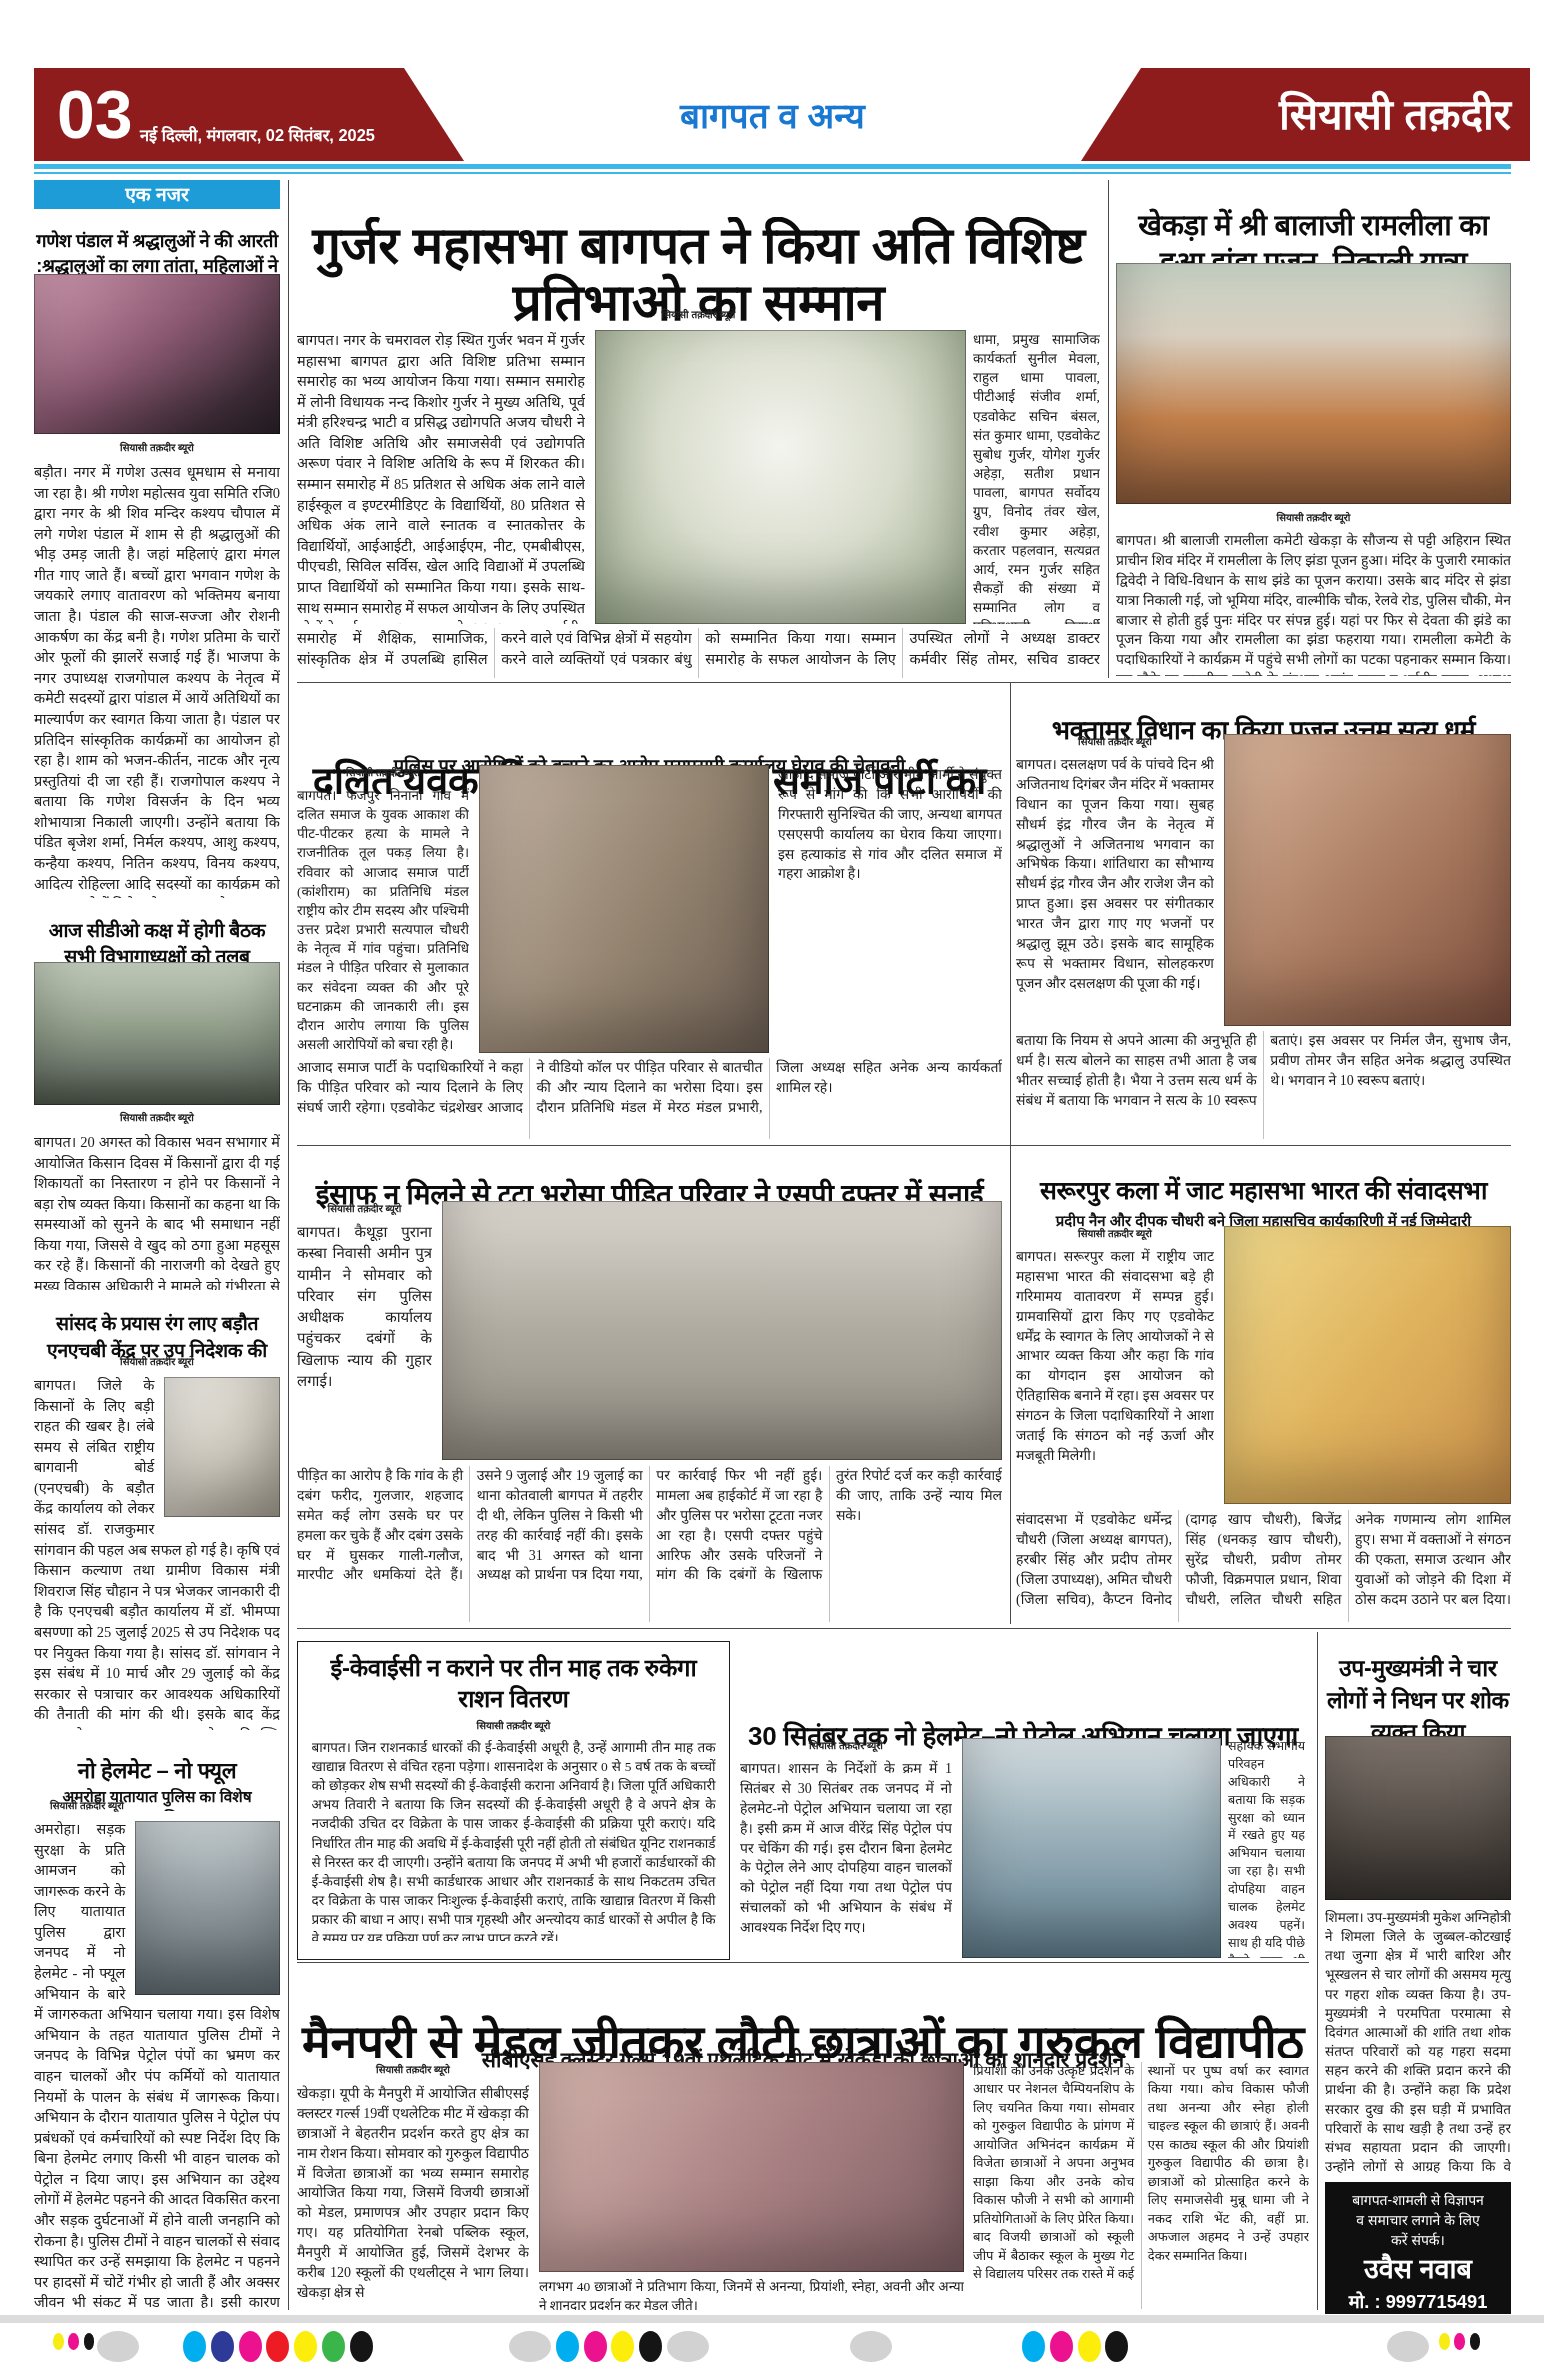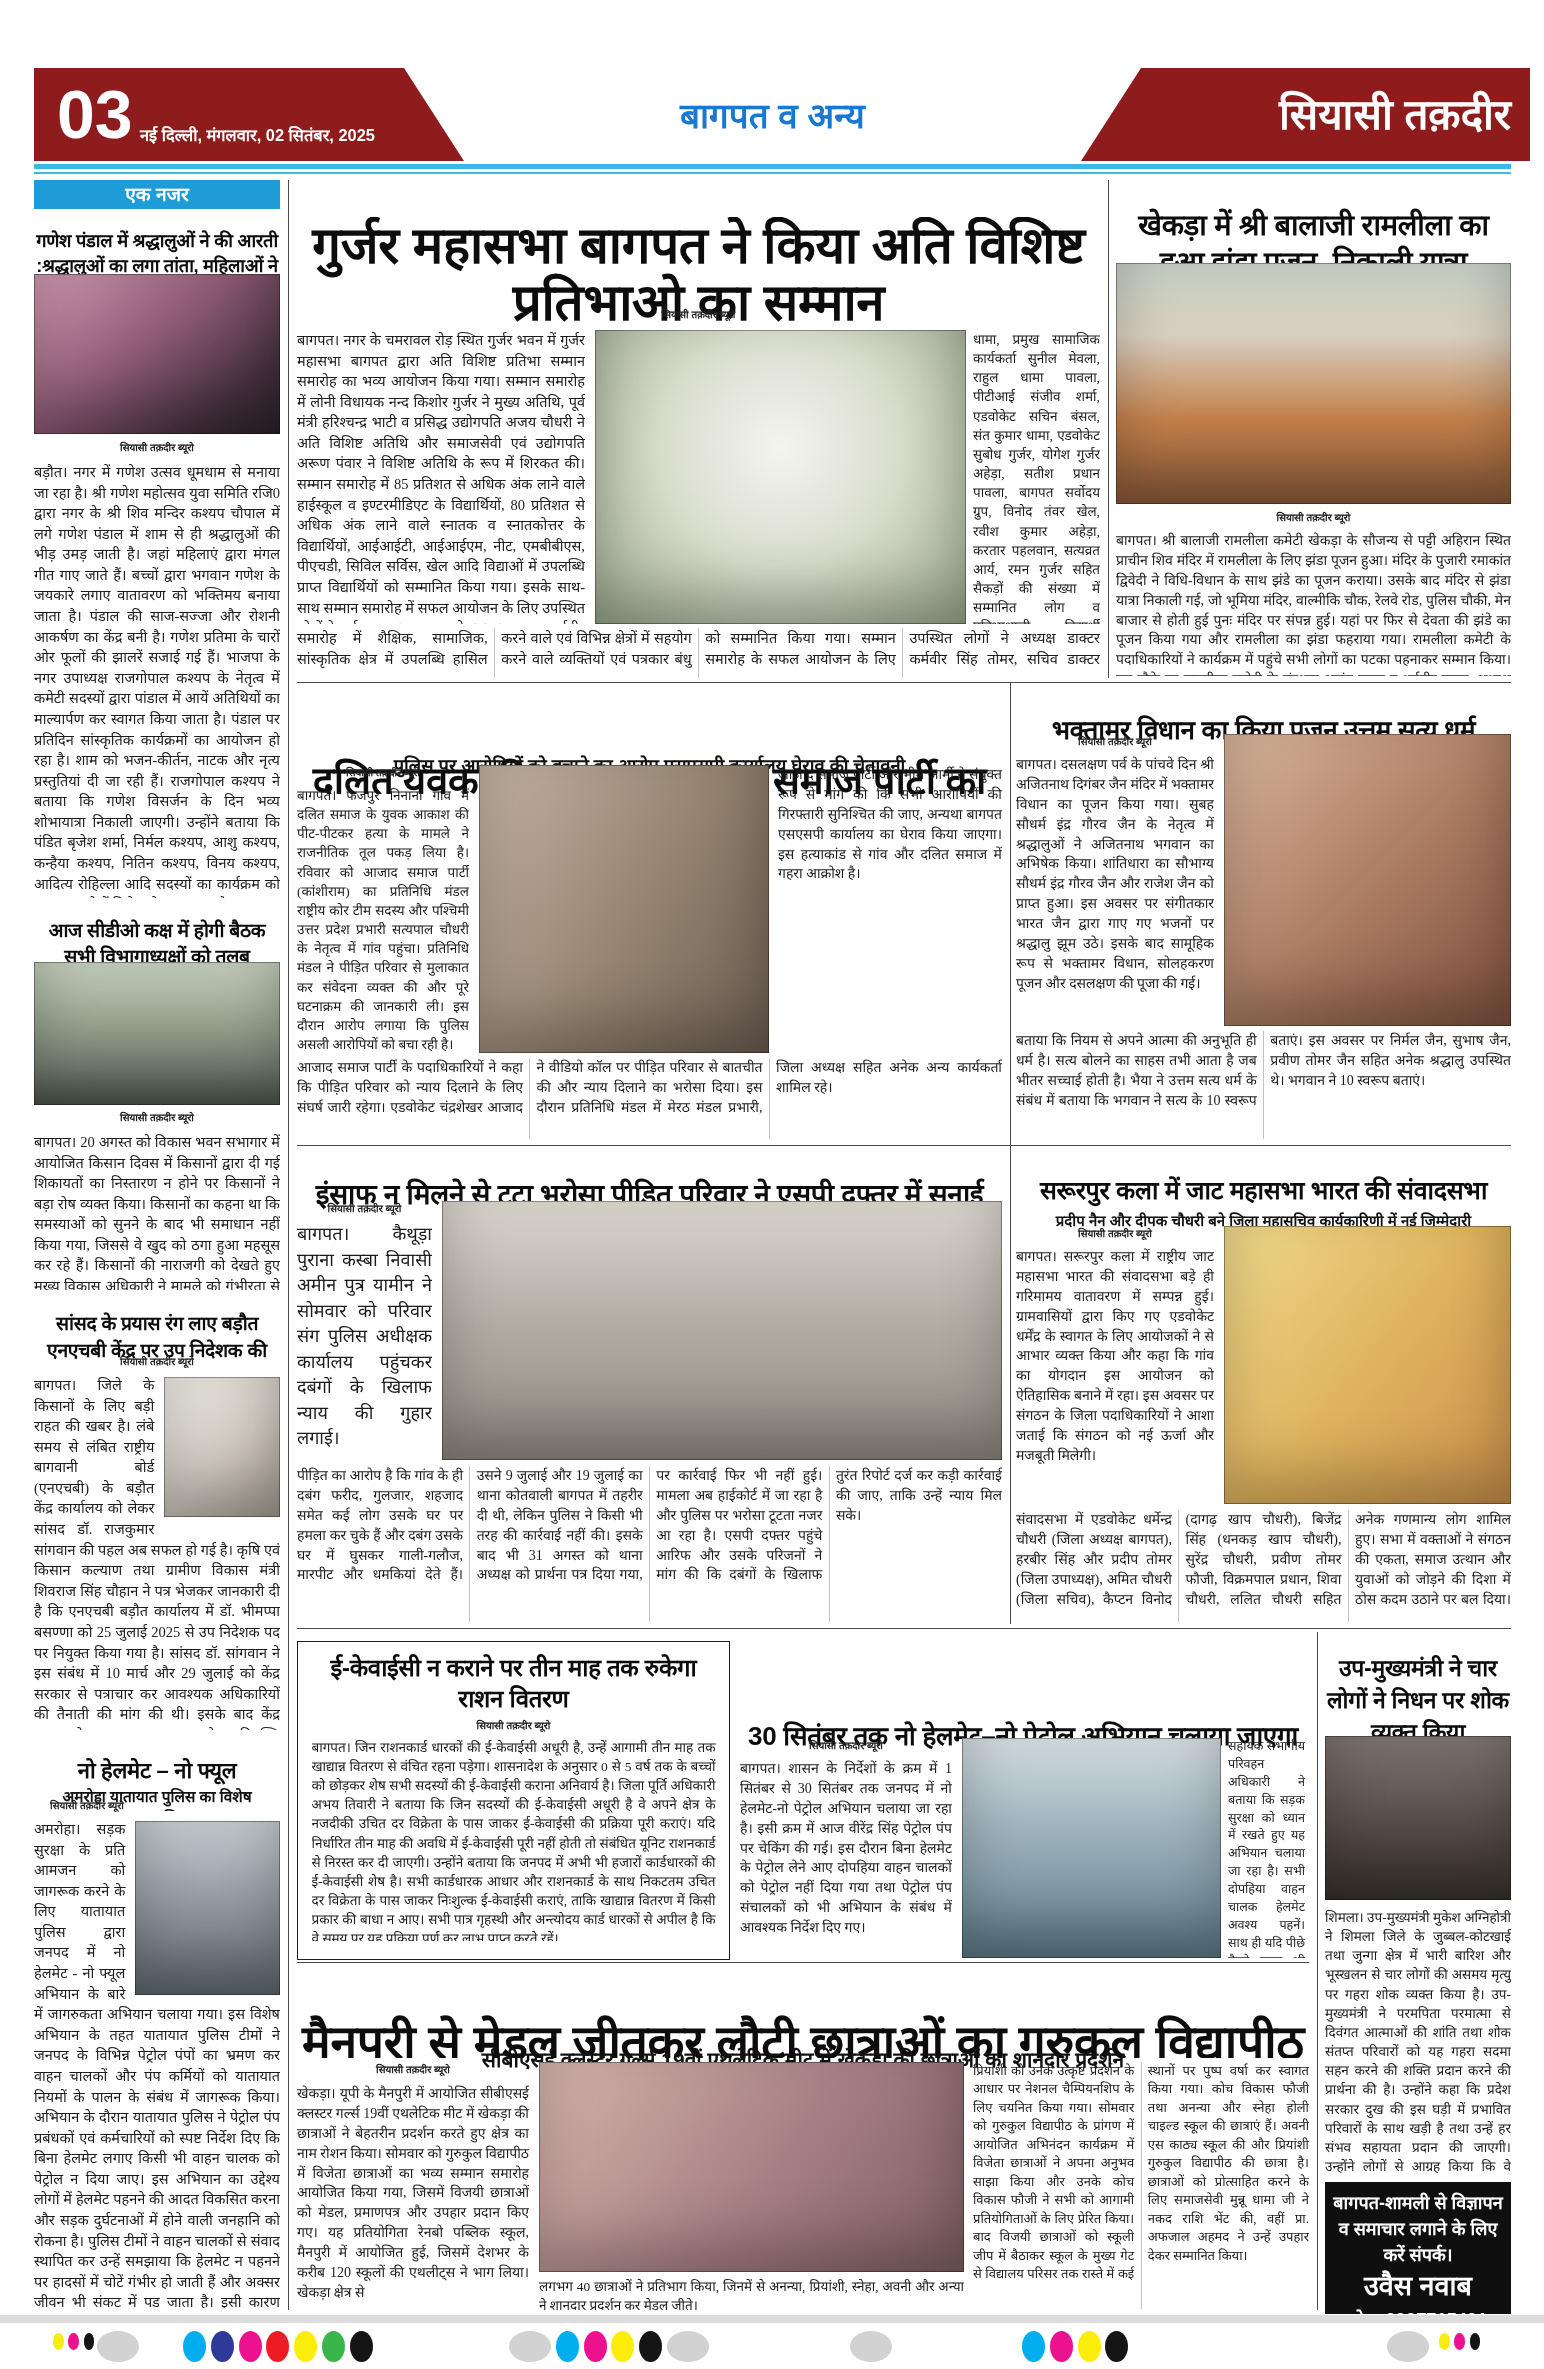--- a/index.html
+++ b/index.html
@@ -38,21 +38,21 @@
   .p-bhaktamar{background:linear-gradient(135deg,#d8b49a 0%,#a97a5f 55%,#7e4f3e 100%);}
   .p-insaaf{background:linear-gradient(#d9d4cc 0%,#b0aba1 50%,#8f8a80 100%);}
   .p-sarurpur{background:linear-gradient(130deg,#efd98c 0%,#e0b45e 50%,#c98f4a 100%);}
   .p-river{background:linear-gradient(#d3dce0 0%,#9fb4bd 40%,#7f99a6 70%,#5d7a88 100%);}
   .p-shok{background:linear-gradient(#7d736c 0%,#544c46 55%,#37322e 100%);}
   .p-mainpuri{background:linear-gradient(125deg,#d3b3ab 0%,#a77f82 55%,#7e5f63 100%);}
   
   .boxed{border:1.9px solid #1d1d1d;}
   
   .adbox{background:#0f0f0f;color:#fff;text-align:center;font-family:"Liberation Sans",sans-serif;}
-  .adbox .l{font-weight:bold;font-size:18px;line-height:1.45;}
+  .adbox .l{font-weight:normal;font-size:14px;line-height:1.45;}
   .adbox .n{font-weight:900;font-size:27px;line-height:1.4;}
   .adbox .p{font-weight:bold;font-size:18.3px;}
   
   .eknazar{background:#1e9cd7;color:#fff;font-family:"Liberation Sans",sans-serif;
            font-weight:bold;font-size:19.3px;text-align:center;line-height:29px;}
   
   .dotrow{position:absolute;top:2331px;left:0;width:1545px;height:39px;}
   .dot{display:inline-block;border-radius:50%;vertical-align:middle;margin-right:4.8px;}
   .graybar{background:#dcdcdc;}
   .float-ph{float:right;margin:1.9px 0 5.8px 9.7px;}
@@ -143,21 +143,21 @@
     <h2 class="abs hl" style="left:1016px;top:689px;width:495px;height:39px;font-size:26px;">भक्तामर विधान का किया पूजन,उत्तम सत्य धर्म अपनाया</h2>
     <div class="abs byline" style="left:1016px;top:734px;width:198px;">सियासी तक़दीर ब्यूरो</div>
     <div class="abs body-txt" style="left:1016px;top:755px;width:198px;height:270px;font-size:14px;">बागपत। दसलक्षण पर्व के पांचवे दिन श्री अजितनाथ दिगंबर जैन मंदिर में भक्तामर विधान का पूजन किया गया। सुबह सौधर्म इंद्र गौरव जैन के नेतृत्व में श्रद्धालुओं ने अजितनाथ भगवान का अभिषेक किया। शांतिधारा का सौभाग्य सौधर्म इंद्र गौरव जैन और राजेश जैन को प्राप्त हुआ। इस अवसर पर संगीतकार भारत जैन द्वारा गाए गए भजनों पर श्रद्धालु झूम उठे। इसके बाद सामूहिक रूप से भक्तामर विधान, सोलहकरण पूजन और दसलक्षण की पूजा की गई।</div>
     <div class="abs photo p-bhaktamar" style="left:1224px;top:734px;width:287px;height:292px;"></div>
     <div class="abs body-txt cols2" style="left:1016px;top:1031px;width:495px;height:108px;font-size:14px;">बताया कि नियम से अपने आत्मा की अनुभूति ही धर्म है। सत्य बोलने का साहस तभी आता है जब भीतर सच्चाई होती है। भैया ने उत्तम सत्य धर्म के संबंध में बताया कि भगवान ने सत्य के 10 स्वरूप बताएं। इस अवसर पर निर्मल जैन, सुभाष जैन, प्रवीण तोमर जैन सहित अनेक श्रद्धालु उपस्थित थे। भगवान ने 10 स्वरूप बताएं।</div>
   </section>
 
   <section>
     <h2 class="abs hl" style="left:297px;top:1151px;width:705px;height:44px;font-size:28px;">इंसाफ न मिलने से टूटा भरोसा पीड़ित परिवार ने एसपी दफ्तर में सुनाई आपबीती</h2>
     <div class="abs byline" style="left:297px;top:1201px;width:135px;">सियासी तक़दीर ब्यूरो</div>
-    <div class="abs body-txt" style="left:297px;top:1222px;width:135px;height:238px;font-size:18px;">बागपत। कैथूड़ा पुराना कस्बा निवासी अमीन पुत्र यामीन ने सोमवार को परिवार संग पुलिस अधीक्षक कार्यालय पहुंचकर दबंगों के खिलाफ न्याय की गुहार लगाई।</div>
+    <div class="abs body-txt" style="left:297px;top:1222px;width:135px;height:238px;font-size:15px;">बागपत। कैथूड़ा पुराना कस्बा निवासी अमीन पुत्र यामीन ने सोमवार को परिवार संग पुलिस अधीक्षक कार्यालय पहुंचकर दबंगों के खिलाफ न्याय की गुहार लगाई।</div>
     <div class="abs photo p-insaaf" style="left:442px;top:1201px;width:560px;height:259px;"></div>
     <div class="abs body-txt cols4" style="left:297px;top:1466px;width:705px;height:156px;font-size:14px;">पीड़ित का आरोप है कि गांव के ही दबंग फरीद, गुलजार, शहजाद समेत कई लोग उसके घर पर हमला कर चुके हैं और दबंग उसके घर में घुसकर गाली-गलौज, मारपीट और धमकियां देते हैं। उसने 9 जुलाई और 19 जुलाई का थाना कोतवाली बागपत में तहरीर दी थी, लेकिन पुलिस ने किसी भी तरह की कार्रवाई नहीं की। इसके बाद भी 31 अगस्त को थाना अध्यक्ष को प्रार्थना पत्र दिया गया, पर कार्रवाई फिर भी नहीं हुई। मामला अब हाईकोर्ट में जा रहा है और पुलिस पर भरोसा टूटता नजर आ रहा है। एसपी दफ्तर पहुंचे आरिफ और उसके परिजनों ने मांग की कि दबंगों के खिलाफ तुरंत रिपोर्ट दर्ज कर कड़ी कार्रवाई की जाए, ताकि उन्हें न्याय मिल सके।</div>
   </section>
 
   <section>
     <h2 class="abs hl" style="left:1016px;top:1151px;width:495px;height:39px;font-size:25px;">सरूरपुर कला में जाट महासभा भारत की संवादसभा सम्पन्न</h2>
     <h3 class="abs sub" style="left:1016px;top:1195px;width:495px;height:25px;font-size:15px;">प्रदीप नैन और दीपक चौधरी बने जिला महासचिव कार्यकारिणी में नई जिम्मेदारी</h3>
     <div class="abs byline" style="left:1016px;top:1226px;width:198px;">सियासी तक़दीर ब्यूरो</div>
     <div class="abs body-txt" style="left:1016px;top:1247px;width:198px;height:257px;font-size:14px;">बागपत। सरूरपुर कला में राष्ट्रीय जाट महासभा भारत की संवादसभा बड़े ही गरिमामय वातावरण में सम्पन्न हुई। ग्रामवासियों द्वारा किए गए एडवोकेट धर्मेंद्र के स्वागत के लिए आयोजकों ने से आभार व्यक्त किया और कहा कि गांव का योगदान इस आयोजन को ऐतिहासिक बनाने में रहा। इस अवसर पर संगठन के जिला पदाधिकारियों ने आशा जताई कि संगठन को नई ऊर्जा और मजबूती मिलेगी।</div>
     <div class="abs photo p-sarurpur" style="left:1224px;top:1226px;width:287px;height:278px;"></div>

